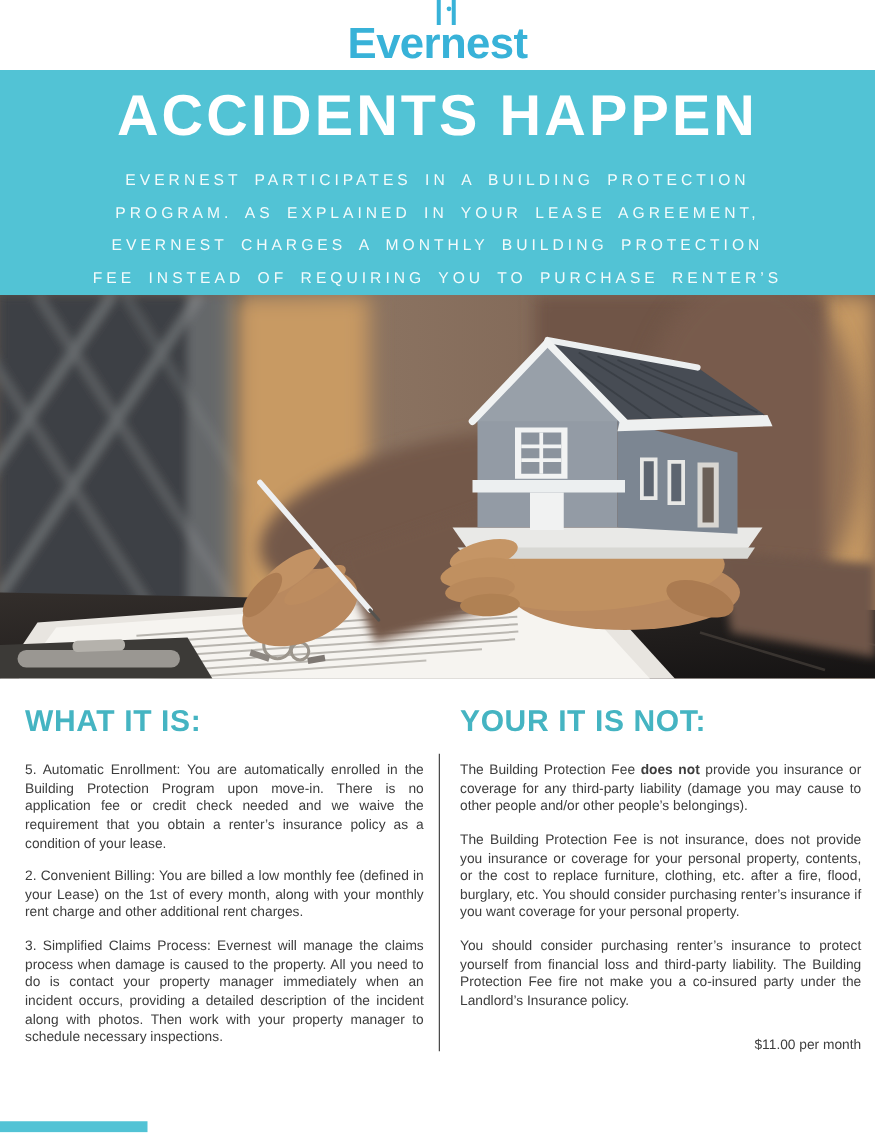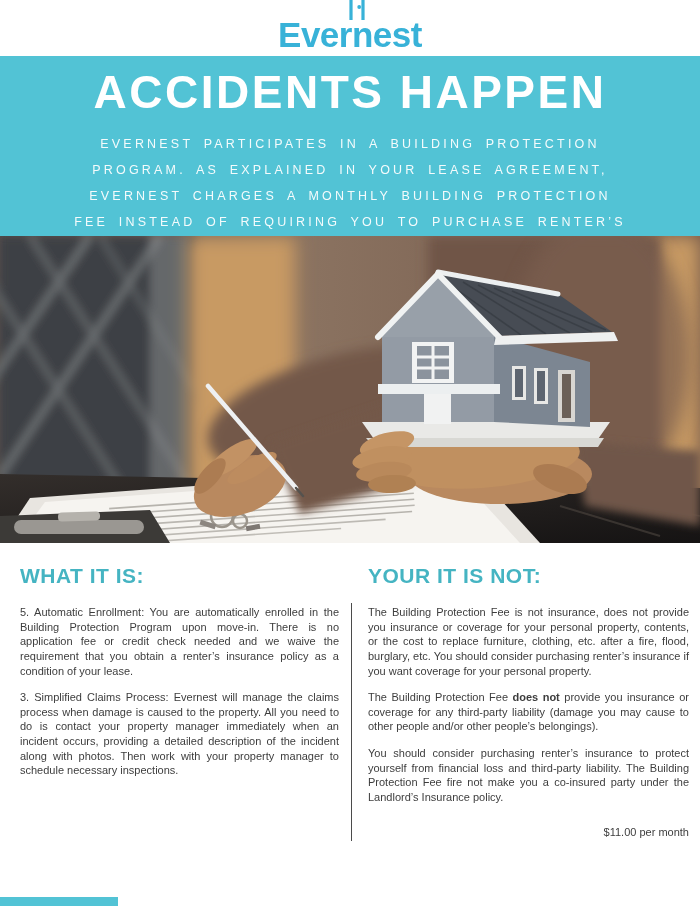--- a/index.html
+++ b/index.html
@@ -27,21 +27,21 @@
 
   
   .photo{height:307px;position:relative;display:block;}
   .photo svg{display:block;}
 
   
   .content{position:relative;height:349px;background:#fff;}
   .col{position:absolute;top:21px;}
   .col-left{left:20px;width:319px;}
   .col-right{left:368px;width:321px;}
-  .col h2{font-size:21px;font-weight:bold;letter-spacing:0.5px;color:var(--heading);margin-bottom:17px;}
+  .col h2{font-size:24px;font-weight:bold;letter-spacing:0.5px;color:var(--heading);margin-bottom:17px;}
   .col p{font-size:11px;line-height:1.33;color:var(--body-text);text-align:justify;margin-bottom:12px;}
   .col p.price{margin-top:20px;text-align:right;}
   .divider{position:absolute;left:351px;top:60px;width:1px;height:238px;background:#4b4b4b;}
 
   
   .footer-strip{position:absolute;left:0;bottom:0;width:118px;height:9px;background:var(--accent-strip);}
 </style>
 </head>
 <body>
 
@@ -200,28 +200,29 @@
         <ellipse cx="384" cy="236" rx="28" ry="10" fill="#b9895b" transform="rotate(-6 384 236)"></ellipse>
         <ellipse cx="392" cy="248" rx="24" ry="9" fill="#b08153" transform="rotate(-2 392 248)"></ellipse>
       </g>
     </svg>
   </figure>
 
   <main class="content">
     <div class="col col-left">
       <h2>WHAT IT IS:</h2>
       <p>5. Automatic Enrollment: You are automatically enrolled in the Building Protection Program upon move-in. There is no application fee or credit check needed and we waive the requirement that you obtain a renter’s insurance policy as a condition of your lease.</p>
+      <p>2. Convenient Billing: You are billed a low monthly fee (defined in your Lease) on the 1st of every month, along with your monthly rent charge and other additional rent charges.</p>
       <p>3. Simplified Claims Process: Evernest will manage the claims process when damage is caused to the property. All you need to do is contact your property manager immediately when an incident occurs, providing a detailed description of the incident along with photos. Then work with your property manager to schedule necessary inspections.</p>
     </div>
 
     <div class="divider"></div>
 
     <div class="col col-right">
       <h2>YOUR IT IS NOT:</h2>
+      <p><span>The Building Protection Fee </span><strong>does not</strong><span> provide you insurance or coverage for any third-party liability (damage you may cause to other people and/or other people’s belongings).</span></p>
       <p>The Building Protection Fee is not insurance, does not provide you insurance or coverage for your personal property, contents, or the cost to replace furniture, clothing, etc. after a fire, flood, burglary, etc. You should consider purchasing renter’s insurance if you want coverage for your personal property.</p>
-      <p><span>The Building Protection Fee </span><strong>does not</strong><span> provide you insurance or coverage for any third-party liability (damage you may cause to other people and/or other people’s belongings).</span></p>
       <p>You should consider purchasing renter’s insurance to protect yourself from financial loss and third-party liability. The Building Protection Fee fire not make you a co-insured party under the Landlord’s Insurance policy.</p>
       <p class="price">$11.00 per month</p>
     </div>
   </main>
 
   <div class="footer-strip"></div>
 </div>
 
 </body></html>

